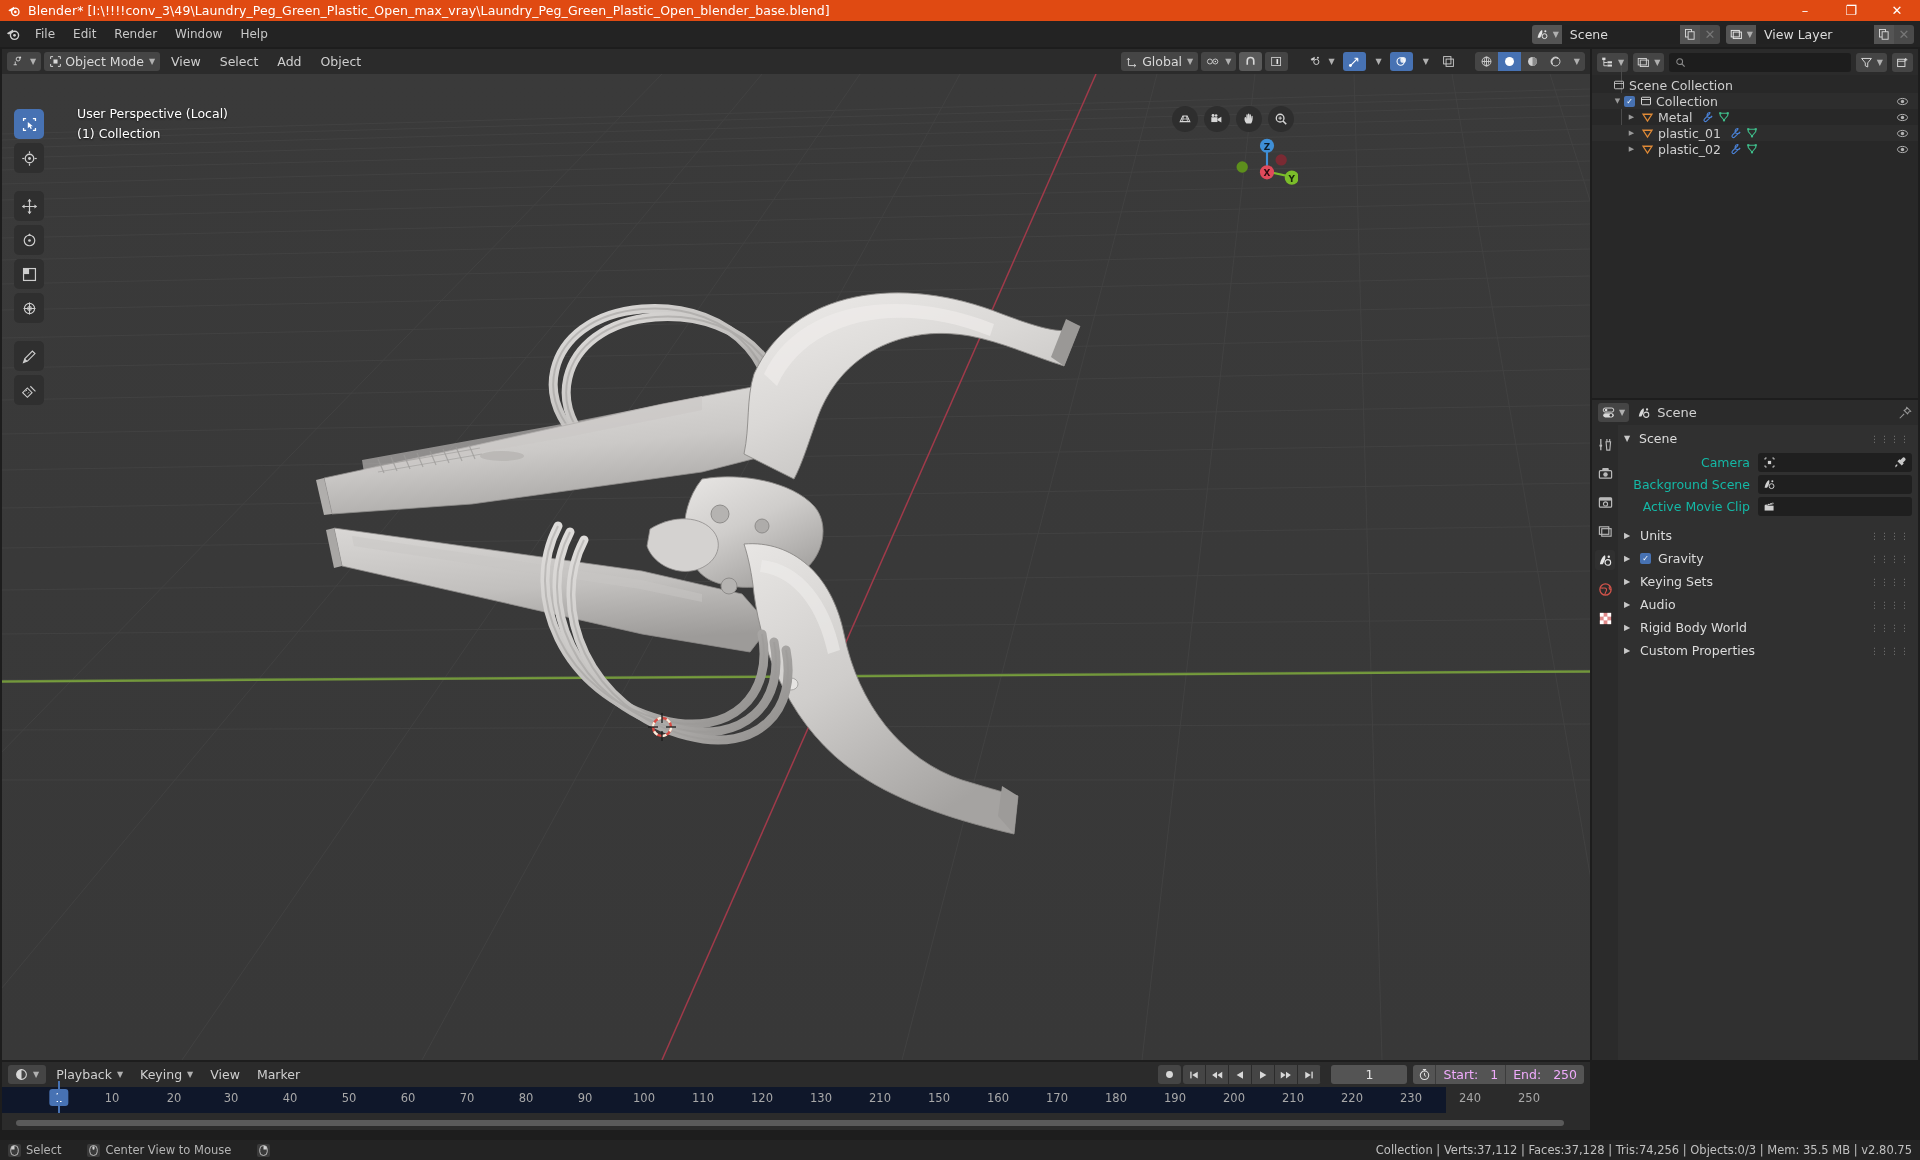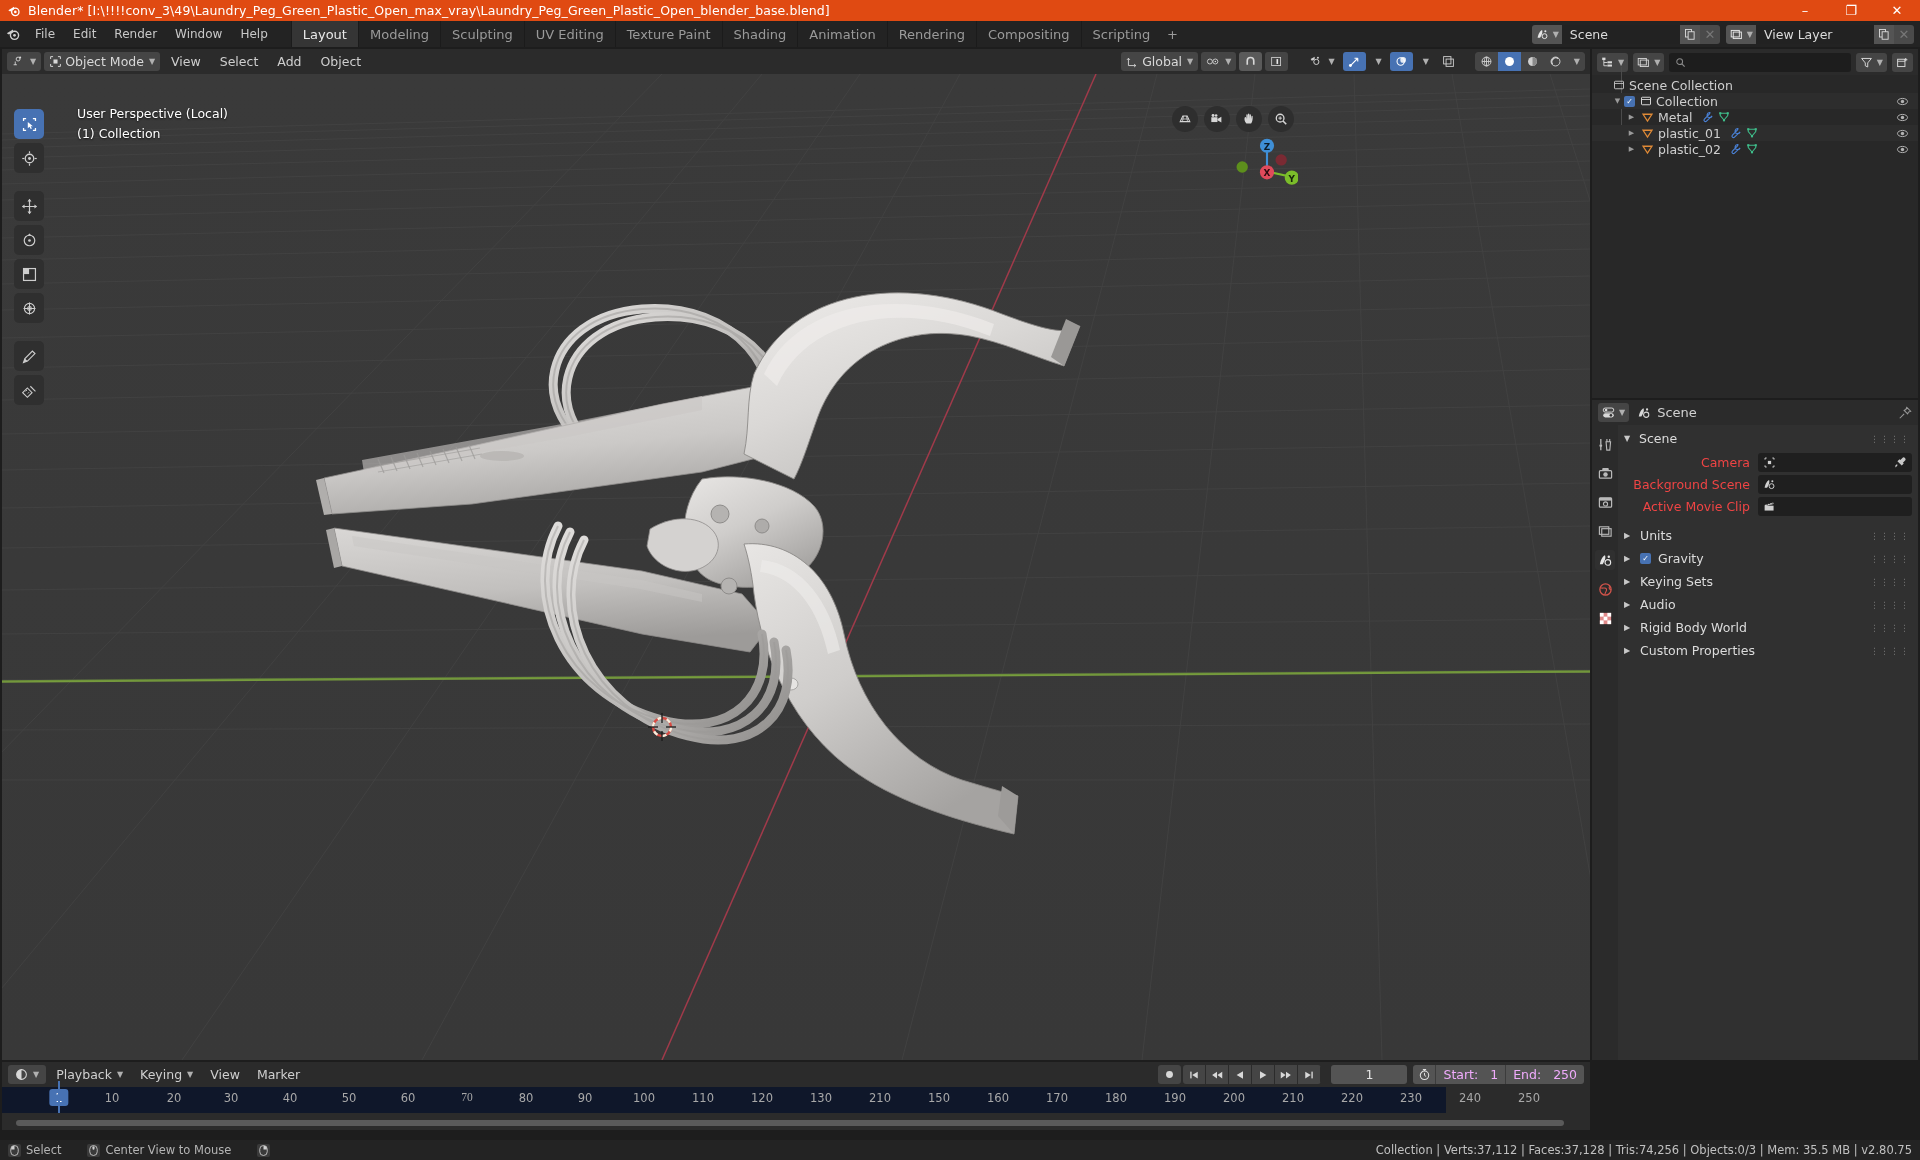--- a/index.html
+++ b/index.html
@@ -171,21 +171,21 @@
   }
   .panel-head{
     height:19px; display:flex; align-items:center; gap:6px; padding-left:6px;
     color:#dcdcdc; position:relative;
   }
   .panel-head .grip{ position:absolute; right:8px; color:#6e6e6e; font-size:9px; letter-spacing:1px;}
   .tri{ font-size:8px; color:#c8c8c8; width:9px; }
   .prow{
     height:19px; display:flex; align-items:center; margin-bottom:3px; padding-right:6px;
   }
-  .prow .plabel{ width:140px; text-align:right; padding-right:8px; color:#ef4444; }
+  .prow .plabel{ width:140px; text-align:right; padding-right:8px; color:#14b8a6; }
   .pfield{
     flex:1; height:19px; background:#1f1f1f; border-radius:3px;
     display:flex; align-items:center; padding:0 5px; gap:5px; position:relative;
   }
   .pfield .eyed{ position:absolute; right:5px; color:#c8c8c8;}
   .pcheck{
     width:11px;height:11px;background:#4772b3;border-radius:2px;
     display:flex;align-items:center;justify-content:center;color:#fff;font-size:8px;
   }
   .sec-head{ height:23px; display:flex; align-items:center; gap:7px; padding-left:6px;
@@ -277,33 +277,20 @@
         <path d="M1.8 7.2 L8 3.6 L8 6.4 L3.8 8.6 Z" fill="#d0d0d0"></path>
         <circle cx="9.5" cy="9.3" r="1.4" fill="#d0d0d0"></circle>
       </svg>
     </div>
     <div class="menuitem">File</div>
     <div class="menuitem">Edit</div>
     <div class="menuitem">Render</div>
     <div class="menuitem">Window</div>
     <div class="menuitem">Help</div>
 
-    <div class="ws-tabs">
-      <div class="ws-tab active">Layout</div>
-      <div class="ws-tab">Modeling</div>
-      <div class="ws-tab">Sculpting</div>
-      <div class="ws-tab">UV Editing</div>
-      <div class="ws-tab">Texture Paint</div>
-      <div class="ws-tab">Shading</div>
-      <div class="ws-tab">Animation</div>
-      <div class="ws-tab">Rendering</div>
-      <div class="ws-tab">Compositing</div>
-      <div class="ws-tab">Scripting</div>
-      <div class="ws-add">+</div>
-    </div>
 
     <div class="topbar-right">
       <div class="id-block">
         <div class="id-icon-btn">
           <svg width="13" height="13" viewBox="0 0 16 16">
             <path d="M2 12 C3 6, 6 3, 7.5 2.5 C8.5 5, 7.5 8, 5 12 Z" fill="#e6e6e6"></path>
             <circle cx="10.5" cy="10" r="3" fill="none" stroke="#e6e6e6" stroke-width="1.2"></circle>
             <circle cx="11.5" cy="4" r="1.3" fill="#e6e6e6"></circle>
           </svg>
           <span class="chev">▼</span>
@@ -1131,21 +1118,21 @@
     </div>
 
     <div class="tl-ruler">
       <div class="playhead" style="left:57px;">1</div>
       <div class="tick" style="left:110px;">10</div>
       <div class="tick" style="left:172px;">20</div>
       <div class="tick" style="left:229px;">30</div>
       <div class="tick" style="left:288px;">40</div>
       <div class="tick" style="left:347px;">50</div>
       <div class="tick" style="left:406px;">60</div>
-      <div class="tick" style="left:465px;font-family:Liberation Serif, serif;">70</div>
+      <div class="tick" style="left:465px;">70</div>
       <div class="tick" style="left:524px;">80</div>
       <div class="tick" style="left:583px;">90</div>
       <div class="tick" style="left:642px;">100</div>
       <div class="tick" style="left:701px;">110</div>
       <div class="tick" style="left:760px;">120</div>
       <div class="tick" style="left:819px;">130</div>
       <div class="tick" style="left:878px;">210</div>
       <div class="tick" style="left:937px;">150</div>
       <div class="tick" style="left:996px;">160</div>
       <div class="tick" style="left:1055px;">170</div>

